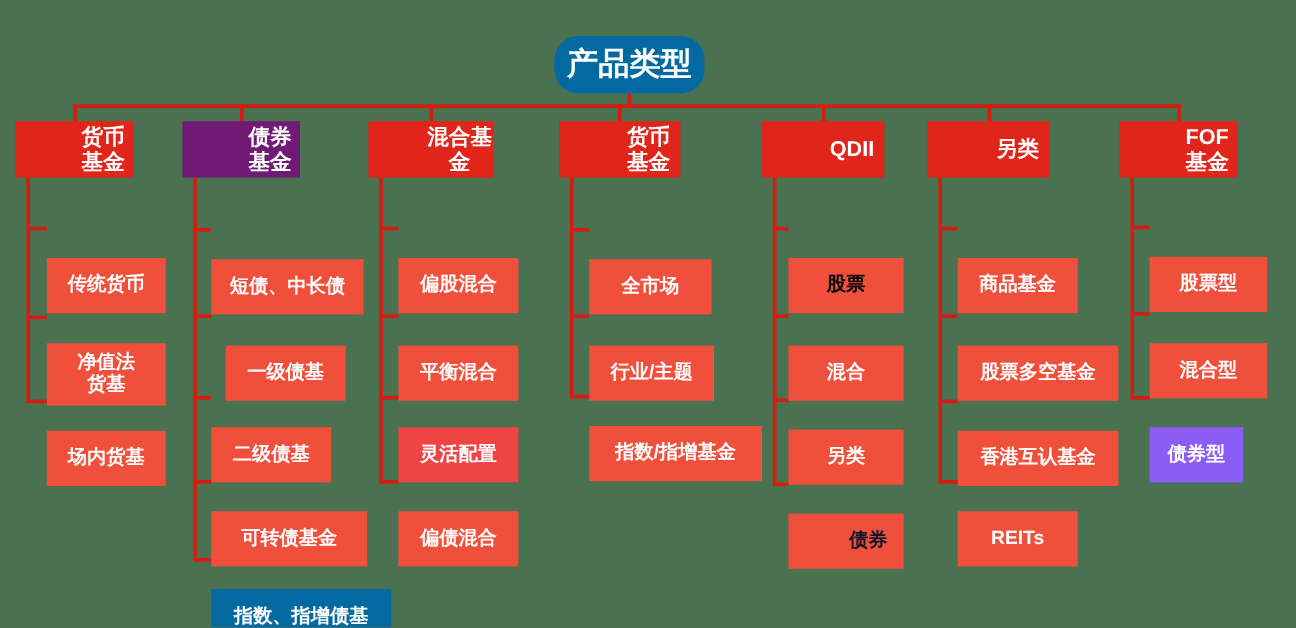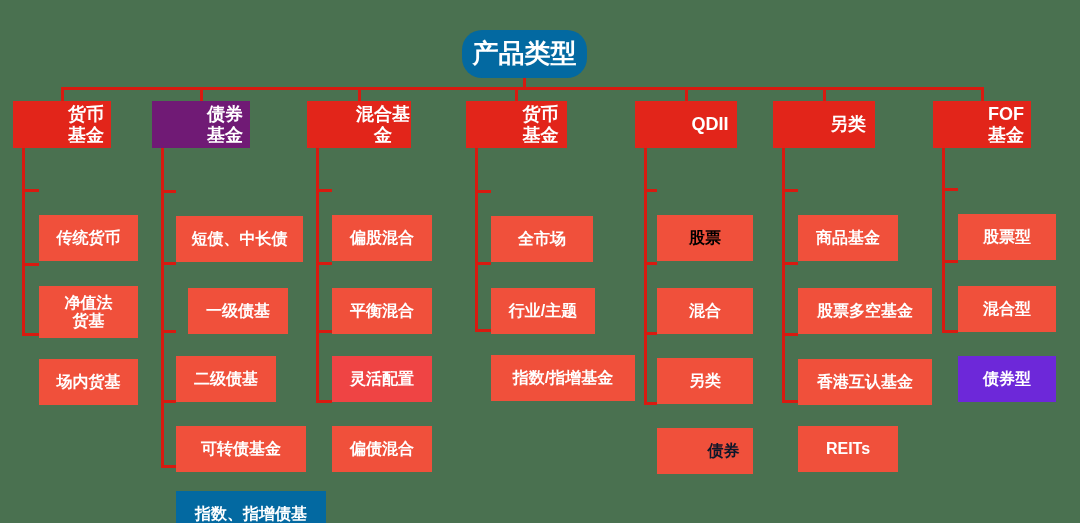--- a/index.html
+++ b/index.html
@@ -98,16 +98,16 @@
       <div class="line" style="left: 783px; top: 399.5px; width: 15px; height: 3px; background: rgb(216, 26, 16);"></div>
       <div class="box child" style="left: 798px; top: 378px; width: 100px; height: 46px; background: rgb(240, 80, 59); color: rgb(255, 255, 255);">REITs</div>
       <div class="line" style="left: 781.5px; top: 148px; width: 3px; height: 254.5px; background: rgb(216, 26, 16);"></div>
       <div class="line" style="left: 980.5px; top: 87px; width: 3px; height: 14px; background: rgb(216, 26, 16);"></div>
       <div class="box header" style="left: 933px; top: 101px; width: 98px; height: 47px; background: rgb(226, 37, 26); color: rgb(255, 255, 255);">FOF基金</div>
       <div class="line" style="left: 943px; top: 187.5px; width: 15px; height: 3px; background: rgb(216, 26, 16);"></div>
       <div class="box child" style="left: 958px; top: 166px; width: 98px; height: 46px; background: rgb(240, 80, 59); color: rgb(255, 255, 255);">股票型</div>
       <div class="line" style="left: 943px; top: 259.5px; width: 15px; height: 3px; background: rgb(216, 26, 16);"></div>
       <div class="box child" style="left: 958px; top: 238px; width: 98px; height: 46px; background: rgb(240, 80, 59); color: #ffffff;">混合型</div>
       <div class="line" style="left: 943px; top: 329.5px; width: 15px; height: 3px; background: rgb(216, 26, 16);"></div>
-      <div class="box child" style="left: 958px; top: 308px; width: 98px; height: 46px; background: #6d28d9; color: rgb(255, 255, 255); text-align: center;">债券型</div>
+      <div class="box child" style="left: 958px; top: 308px; width: 78px; height: 46px; background: #8b5cf6; color: rgb(255, 255, 255); text-align: center;">债券型</div>
       <div class="line" style="left: 941.5px; top: 148px; width: 3px; height: 184.5px; background: rgb(216, 26, 16);"></div>
     </div>
 </div>
 
 </body></html>

